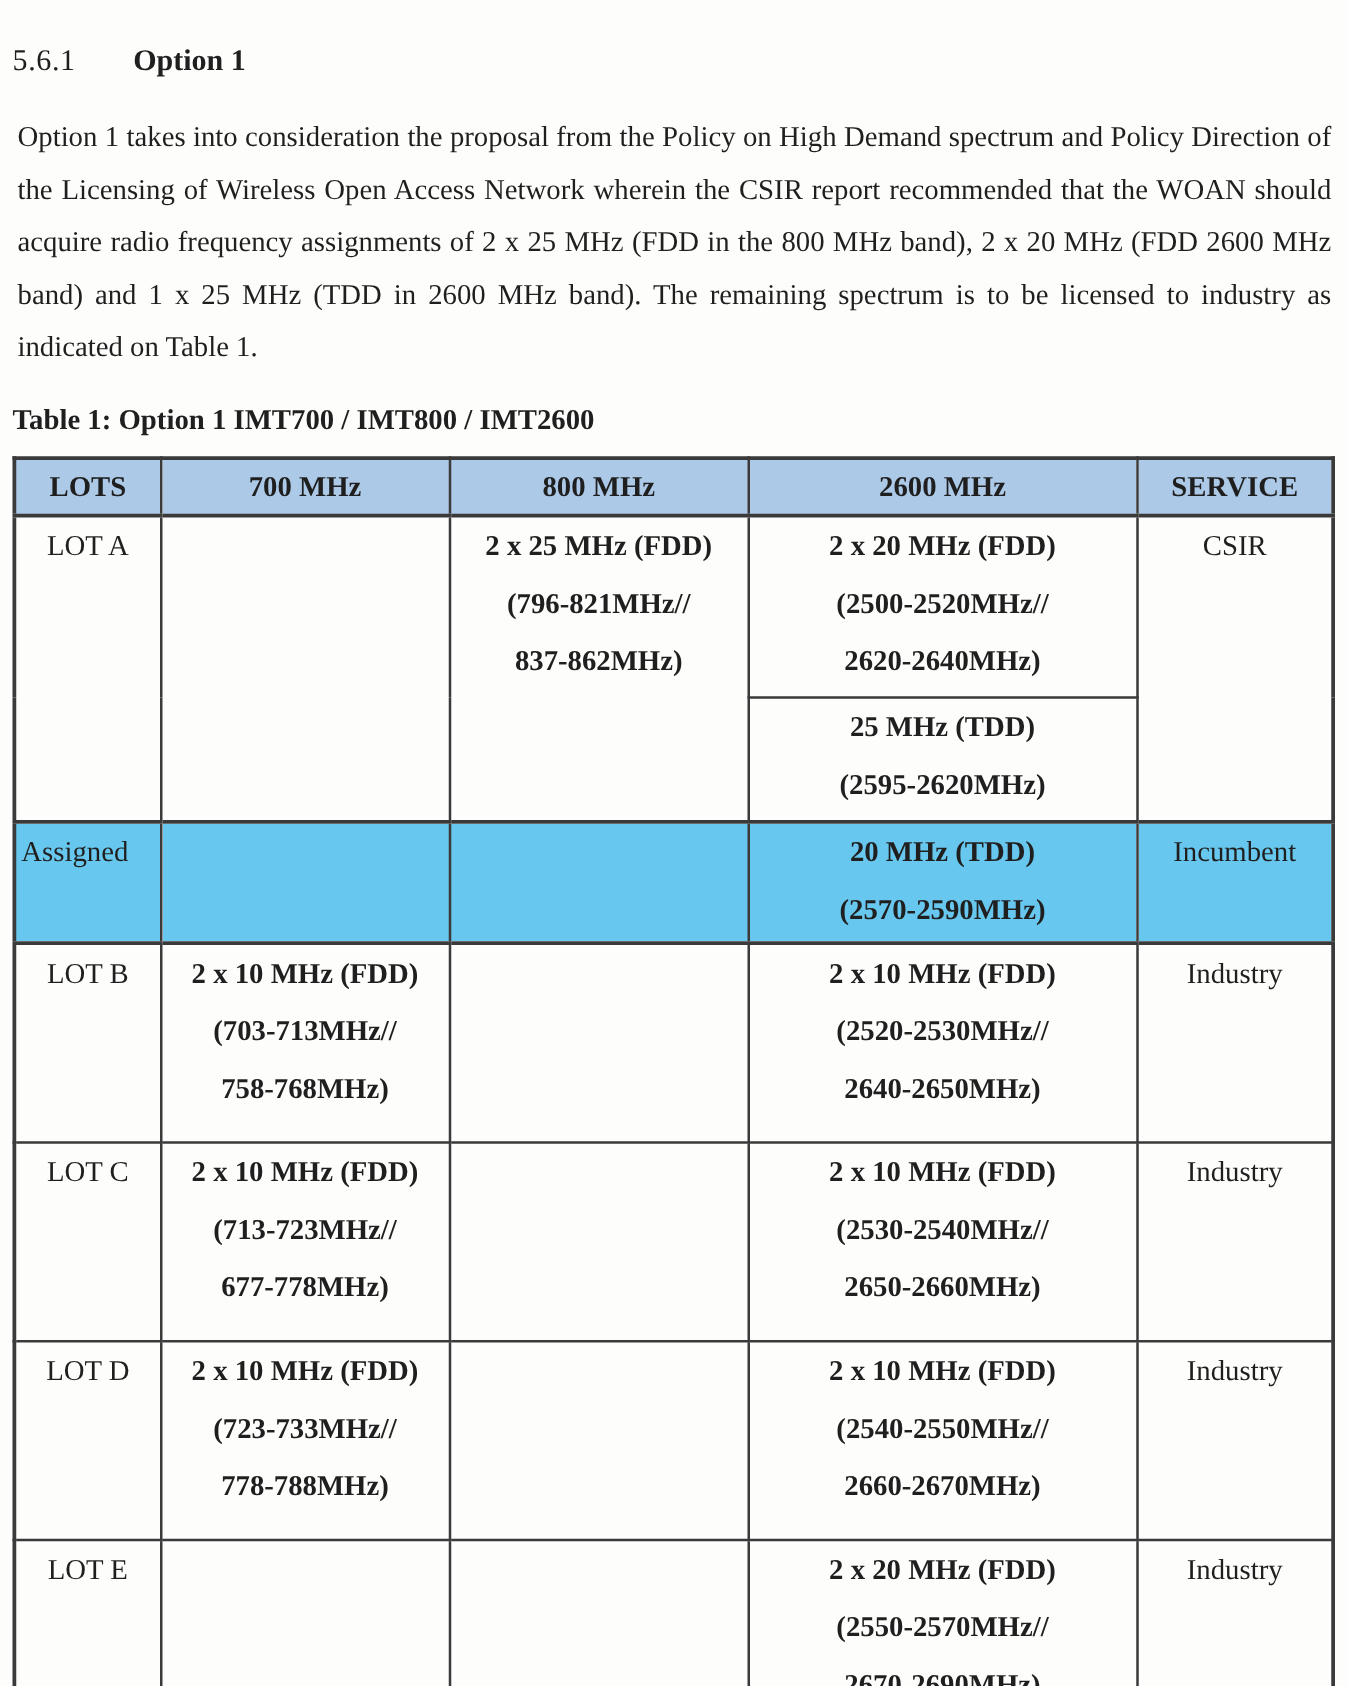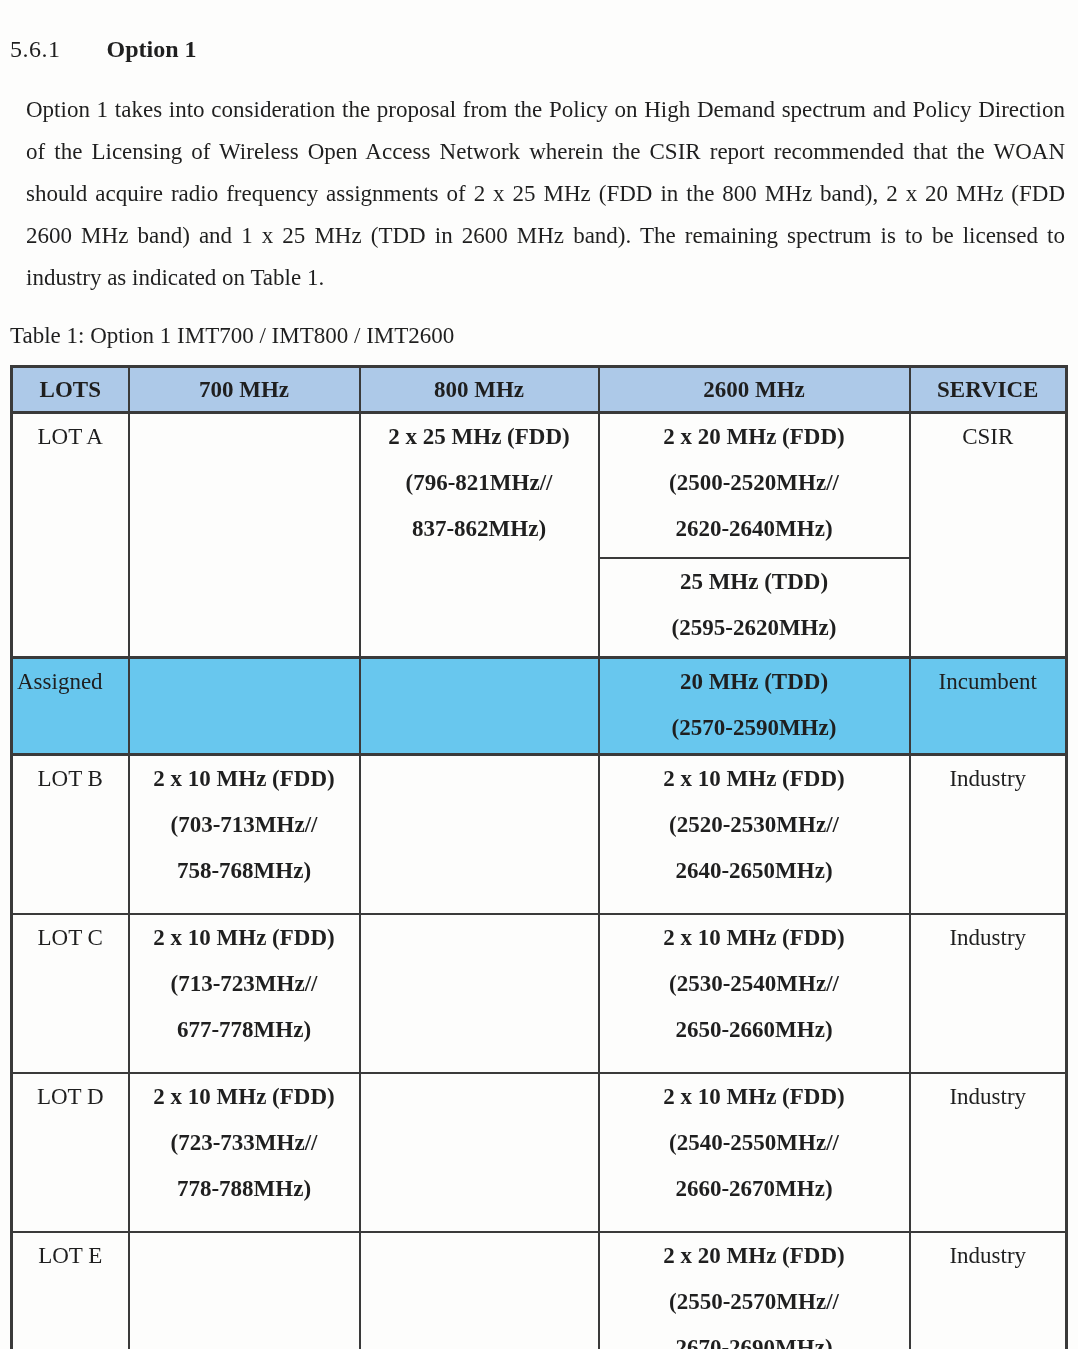--- a/index.html
+++ b/index.html
@@ -30,25 +30,25 @@
     letter-spacing:0.5px;
   }
   .section-title{
     font-weight:700;
     margin-left:46px;
   }
   .body-paragraph{
     font-size:23px;
     line-height:42px;
     text-align:justify;
-    margin:0 0 24px 16px;
+    margin:0 0 24px 4px;
   }
   .table-caption{
     font-size:23px;
-    font-weight:400;
+    font-weight:700;
     margin:0 0 16px 0;
   }
   table.spectrum-table{
     width:1055px;
     border-collapse:collapse;
     table-layout:fixed;
     font-size:23px;
     border-radius:17px;
   }
   table.spectrum-table th,

